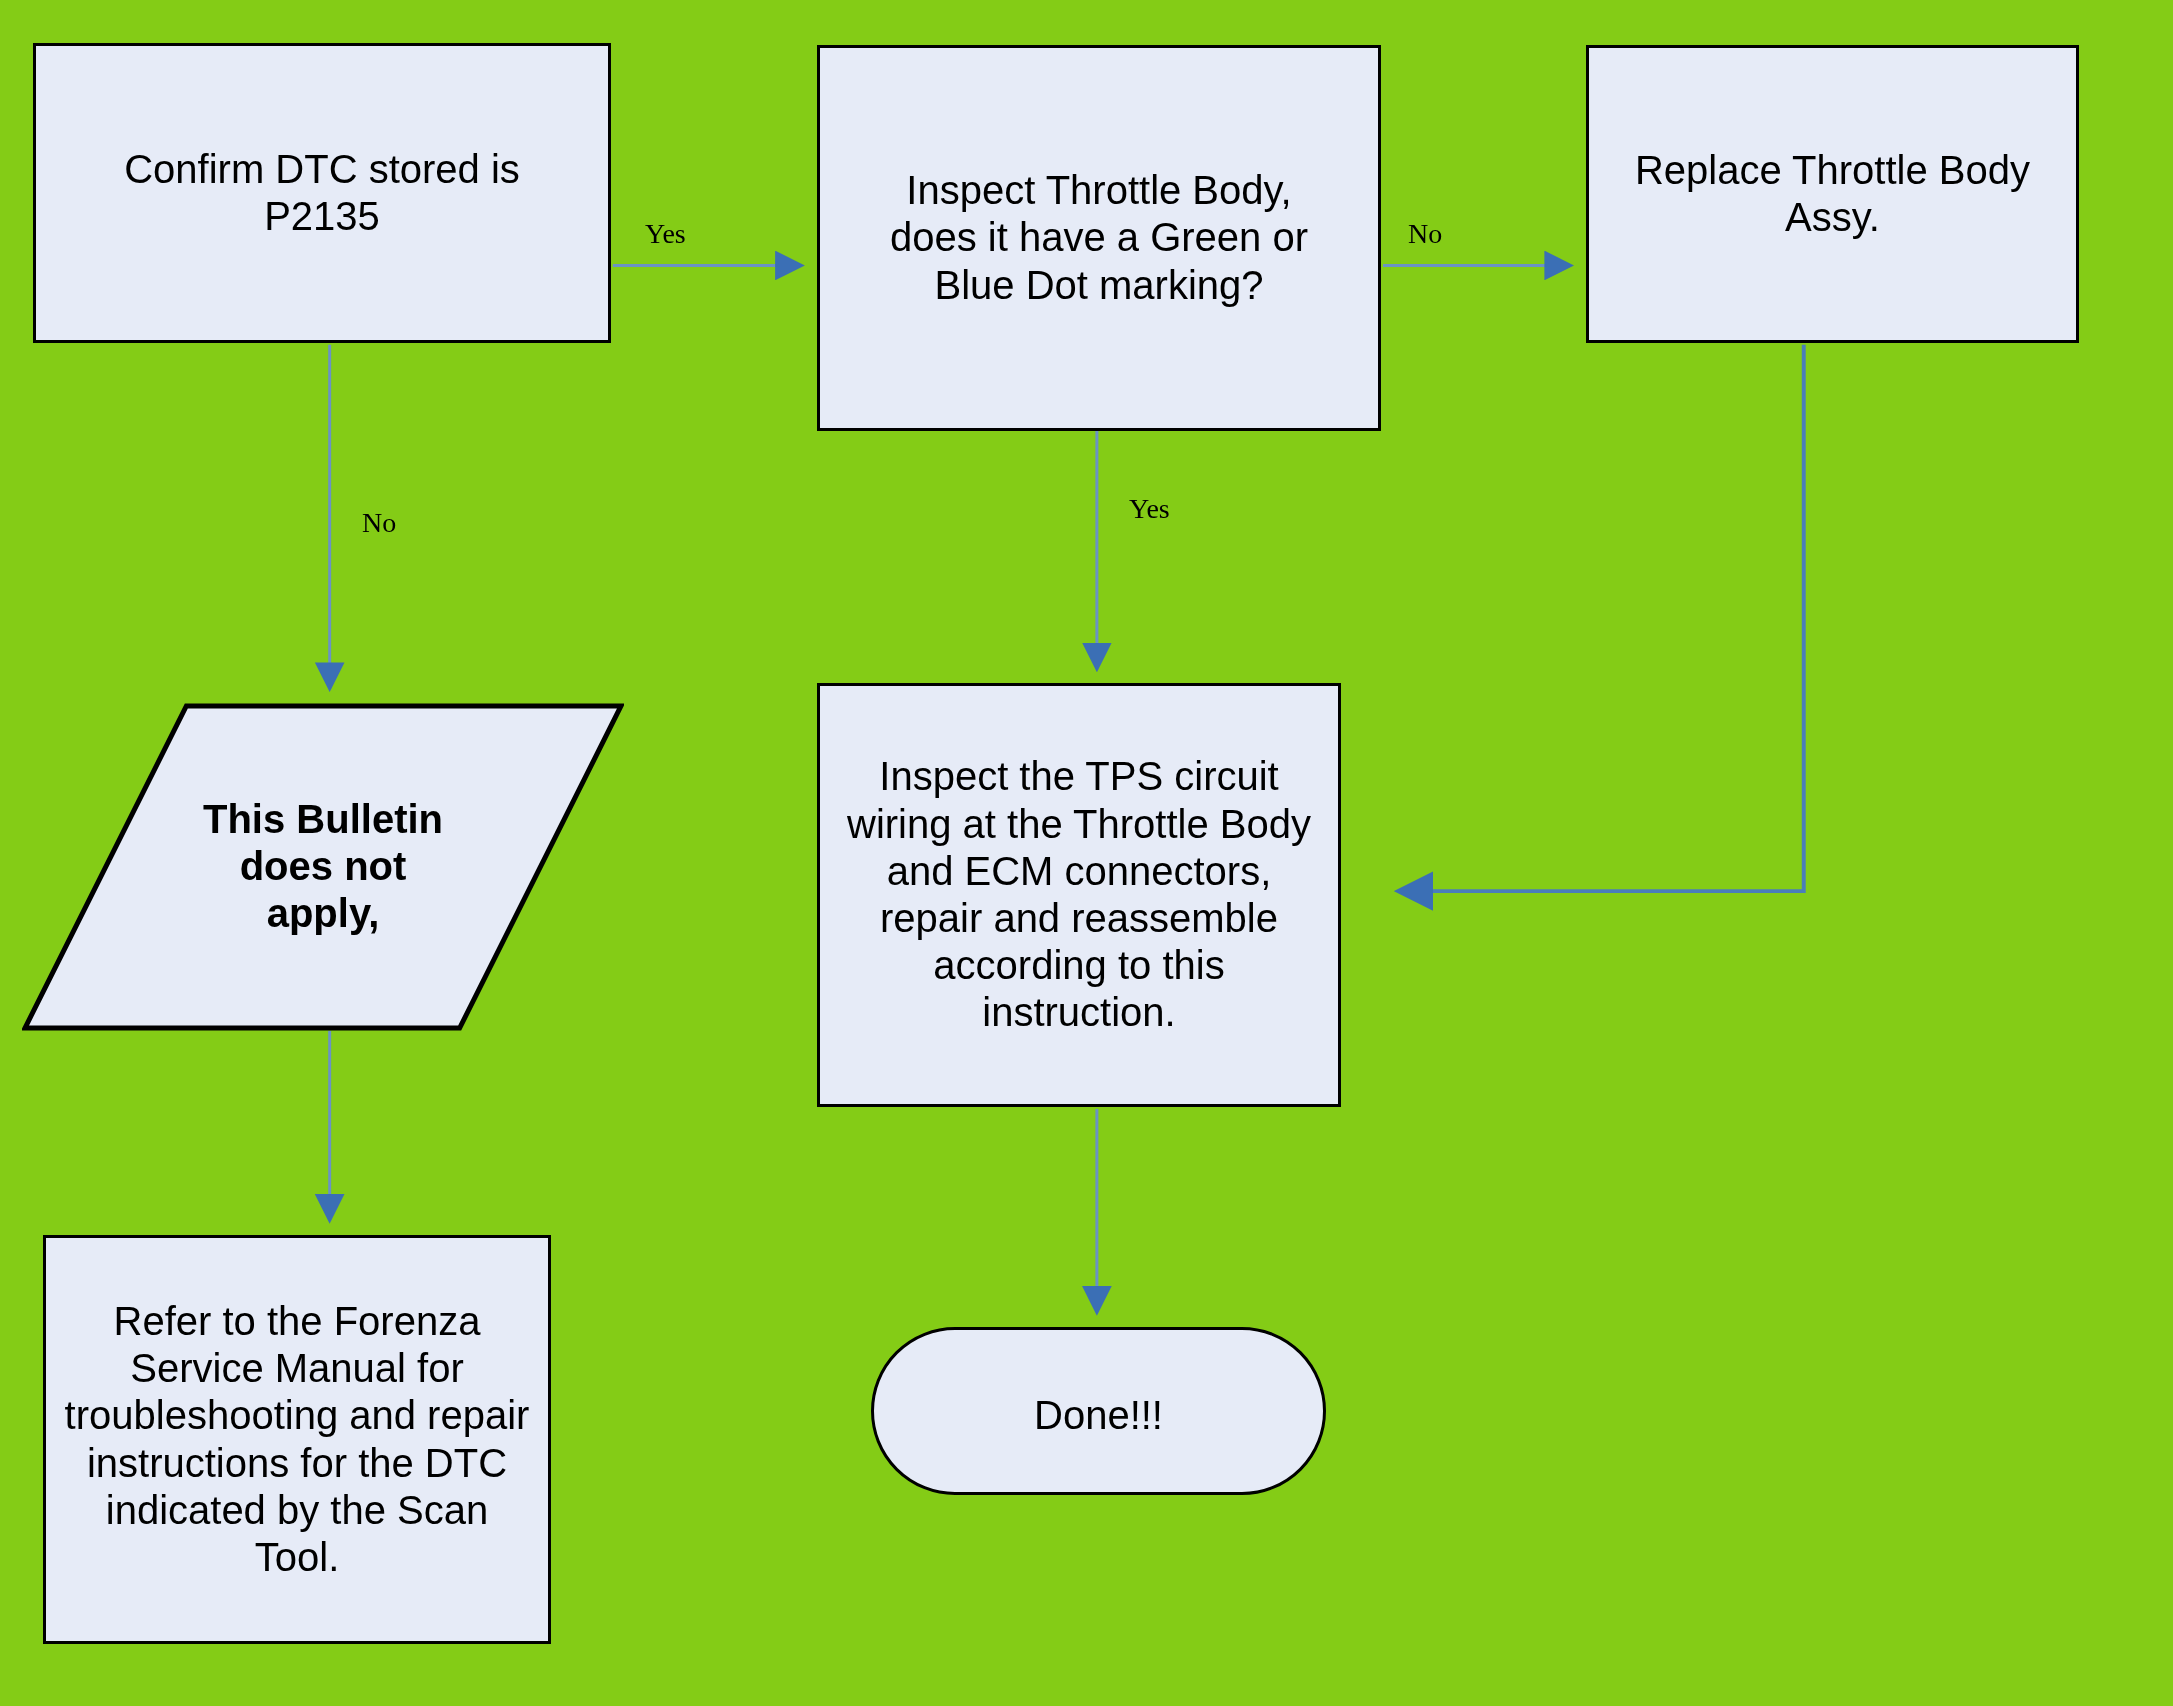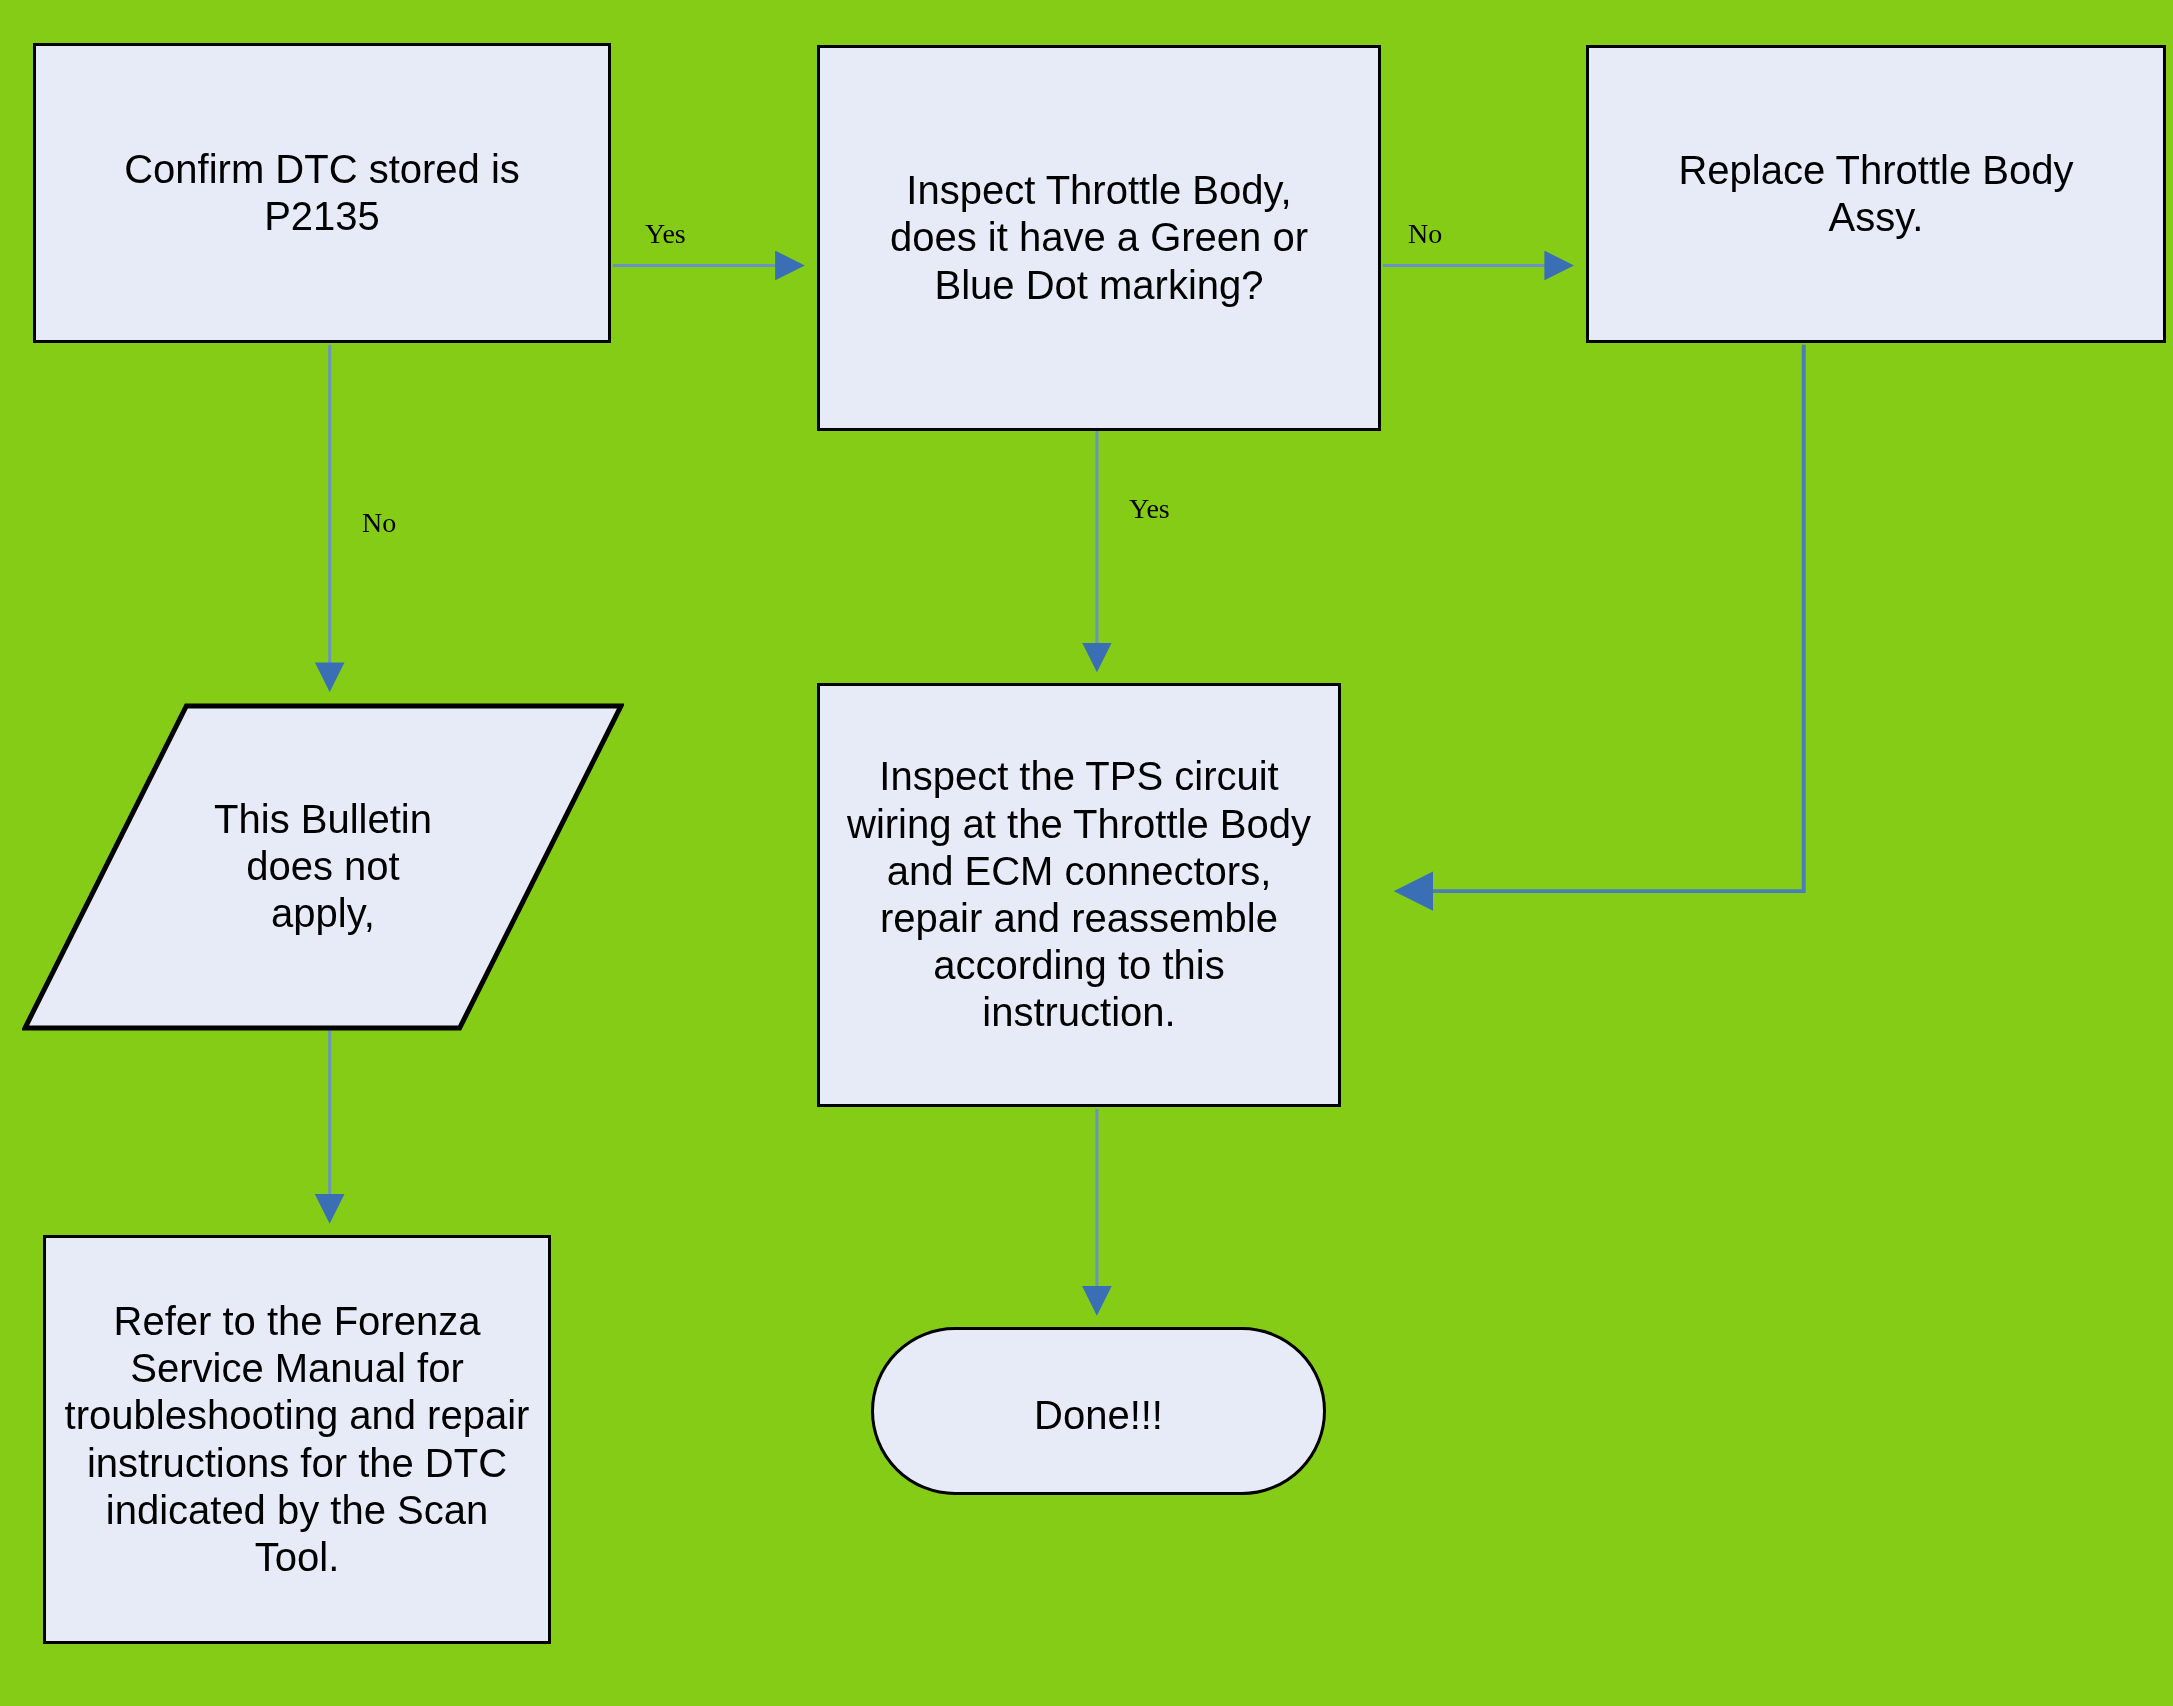--- a/index.html
+++ b/index.html
@@ -42,21 +42,21 @@
     display: block;
     width: 100%;
     padding: 0 10px;
     line-height: 1.18;
     font-size: 40px;
     white-space: pre-line;
   }
   
   #node-confirm-dtc   { left: 33px;   top: 43px;   width: 578px; height: 300px; }
   #node-inspect-tb    { left: 817px;  top: 45px;   width: 564px; height: 386px; }
-  #node-replace-tb    { left: 1586px; top: 45px;   width: 580px; height: 298px; }
+  #node-replace-tb    { left: 1586px; top: 45px;   width: 493px; height: 298px; }
   #node-inspect-tps   { left: 817px;  top: 683px;  width: 524px; height: 424px; }
   #node-refer-manual  { left: 43px;   top: 1235px; width: 508px; height: 409px; }
 
   
   #node-not-apply {
     left: 22px;
     top: 703px;
     width: 602px;
     height: 328px;
     border: none;
@@ -70,20 +70,21 @@
     height: 328px;
   }
   #node-not-apply .txt {
     position: absolute;
     left: 0;
     top: 50%;
     transform: translateY(-50%);
     width: 602px;
     padding: 0 40px;
     box-sizing: border-box;
+    font-weight: bold;
   }
 
   
   #node-done {
     left: 871px;
     top: 1327px;
     width: 455px;
     height: 168px;
     border-radius: 84px;
     border-width: 3px;

